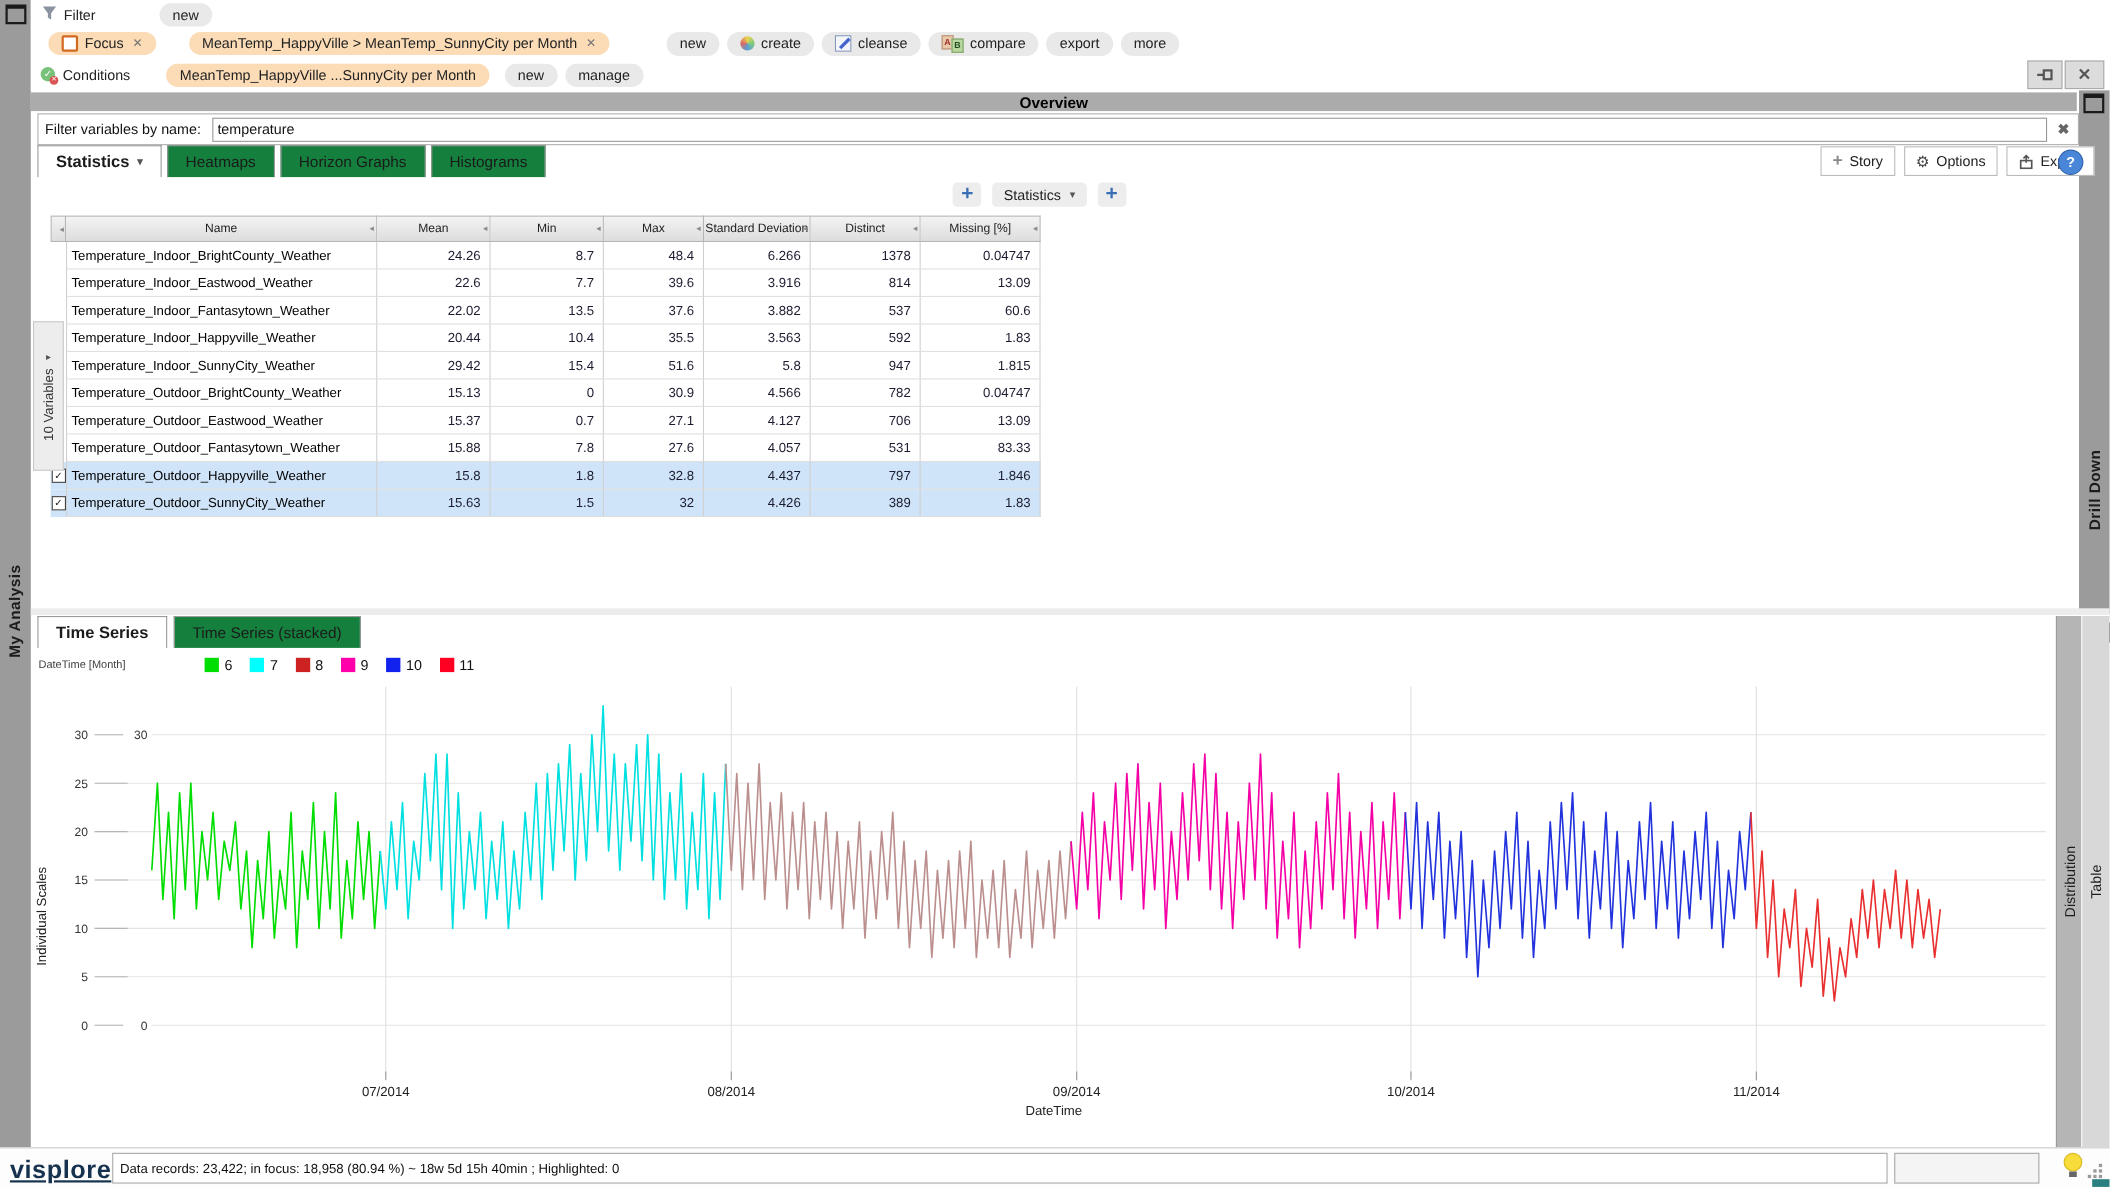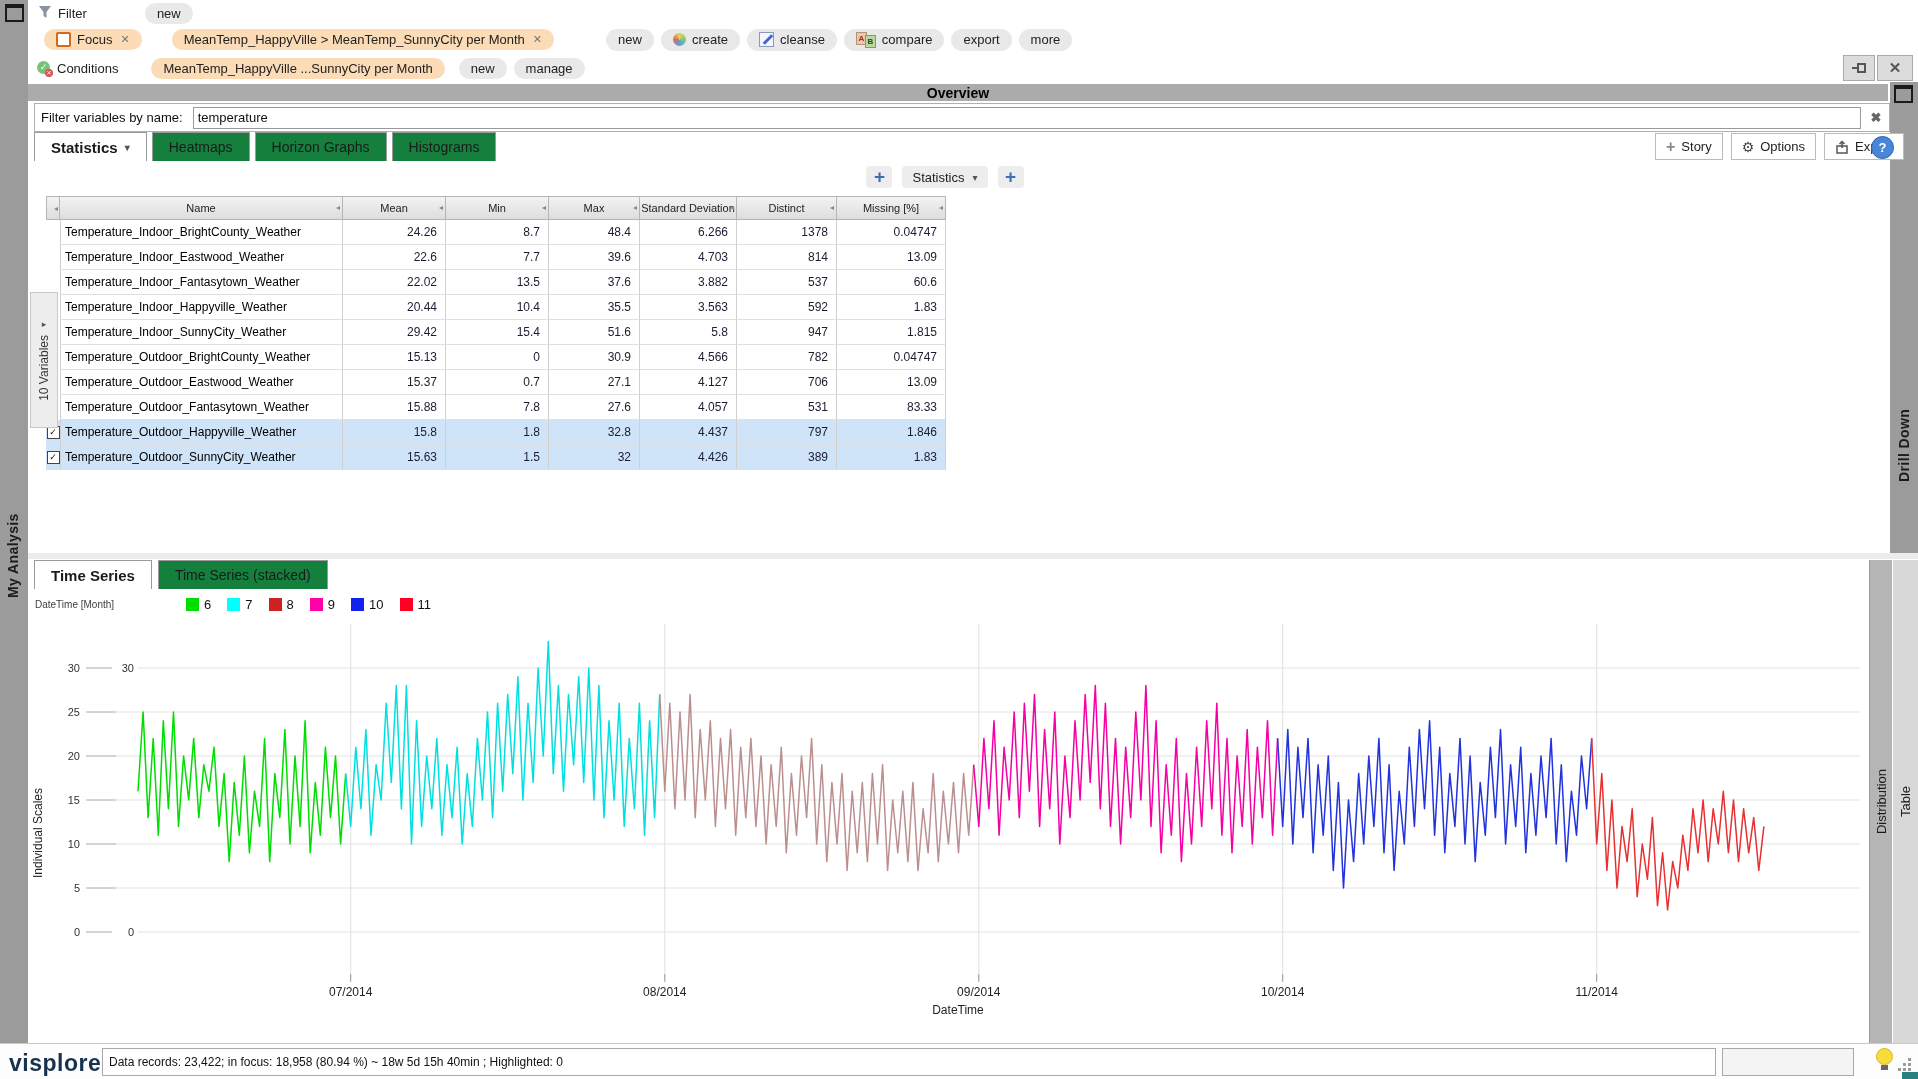--- a/index.html
+++ b/index.html
@@ -110,21 +110,21 @@
           display:flex;align-items:center;justify-content:center;}
   .tstrip{left:1893px;top:560px;width:25px;height:483px;background:#d8d8d8;
           display:flex;align-items:center;justify-content:center;}
   .dstrip .side2,.tstrip .side2{font-size:13px;color:#1c1c1c;}
   #ts-chart-wrap{left:28px;top:618px;width:1840px;height:402px;}
   .cl{font:11px "Liberation Sans",sans-serif;fill:#333;}
   .cl2{font:12px "Liberation Sans",sans-serif;fill:#222;}
 
   
   .statusbar{left:0;top:1043px;width:1918px;height:36px;background:#fdfdfd;border-top:1px solid #c9c9c9;}
-  .logo{position:absolute;left:9px;top:6px;font-size:23px;font-weight:bold;color:#16324f;letter-spacing:.5px;}
+  .logo{position:absolute;left:9px;top:6px;font-size:23px;font-weight:bold;color:#16324f;letter-spacing:.5px;text-decoration:underline;}
   .statusbox{position:absolute;left:102px;top:4px;width:1606px;height:26px;border:1px solid #a8a8a8;background:#fff;
              display:flex;align-items:center;padding-left:6px;font-size:12px;color:#111;}
   .statusbox2{position:absolute;left:1722px;top:4px;width:130px;height:26px;border:1px solid #a8a8a8;background:#f4f4f4;}
   .bulb{position:absolute;left:1876px;top:4px;width:16px;height:24px;}
   .bulb .glass{width:15px;height:15px;border-radius:50%;background:#f7dc3a;border:1px solid #d9b920;}
   .bulb .base{width:7px;height:5px;background:#666;margin:0 auto;}
   .grip{position:absolute;left:1898px;top:1058px;width:14px;height:14px;}
   .grip i{position:absolute;width:3px;height:3px;background:#9a9a9a;}
   .corner{position:absolute;left:1902px;top:1072px;width:16px;height:7px;background:#2a7f7f;}
 </style>
@@ -323,21 +323,21 @@
           <div class="td tdnum">6.266</div>
           <div class="td tdnum">1378</div>
           <div class="td tdnum">0.04747</div>
         </div>
         <div class="tr">
           <div class="td tdchk"></div>
           <div class="td tdname">Temperature_Indoor_Eastwood_Weather</div>
           <div class="td tdnum">22.6</div>
           <div class="td tdnum">7.7</div>
           <div class="td tdnum">39.6</div>
-          <div class="td tdnum">4.703</div>
+          <div class="td tdnum">3.916</div>
           <div class="td tdnum">814</div>
           <div class="td tdnum">13.09</div>
         </div>
         <div class="tr">
           <div class="td tdchk"></div>
           <div class="td tdname">Temperature_Indoor_Fantasytown_Weather</div>
           <div class="td tdnum">22.02</div>
           <div class="td tdnum">13.5</div>
           <div class="td tdnum">37.6</div>
           <div class="td tdnum">3.882</div>

